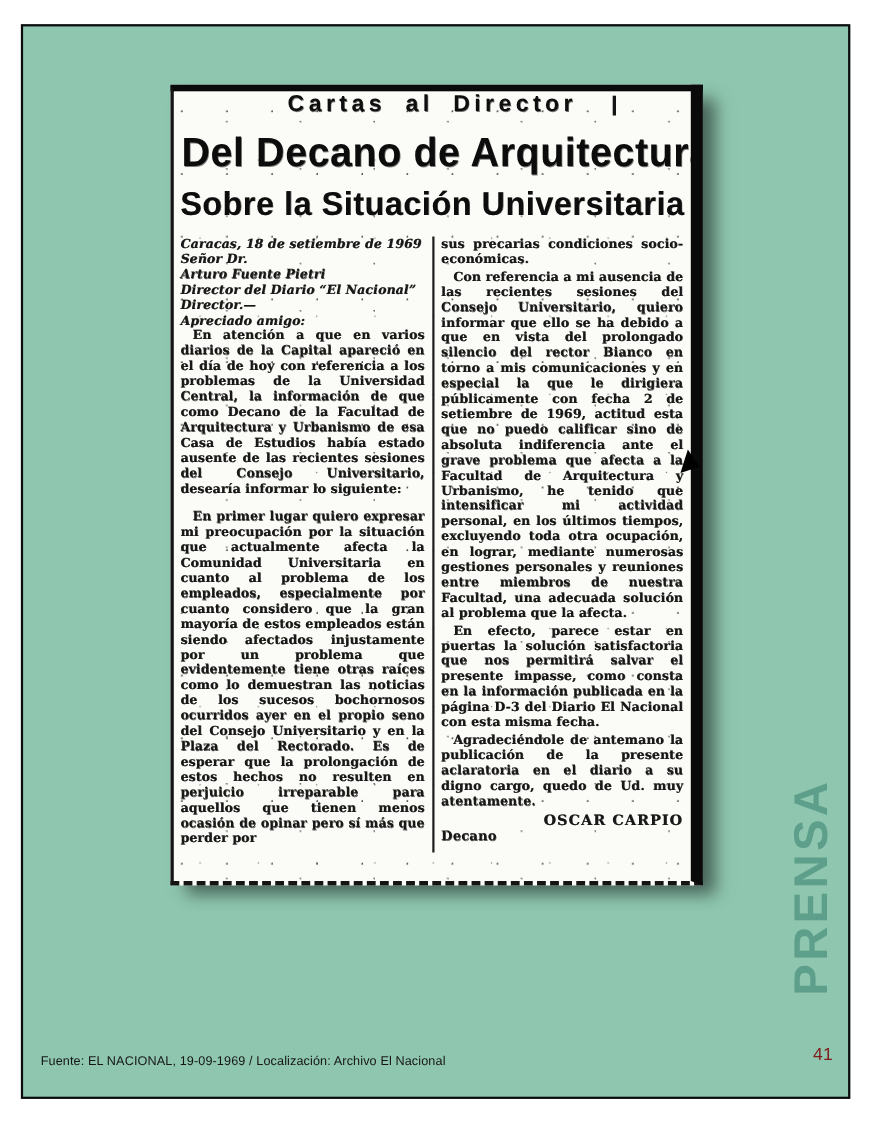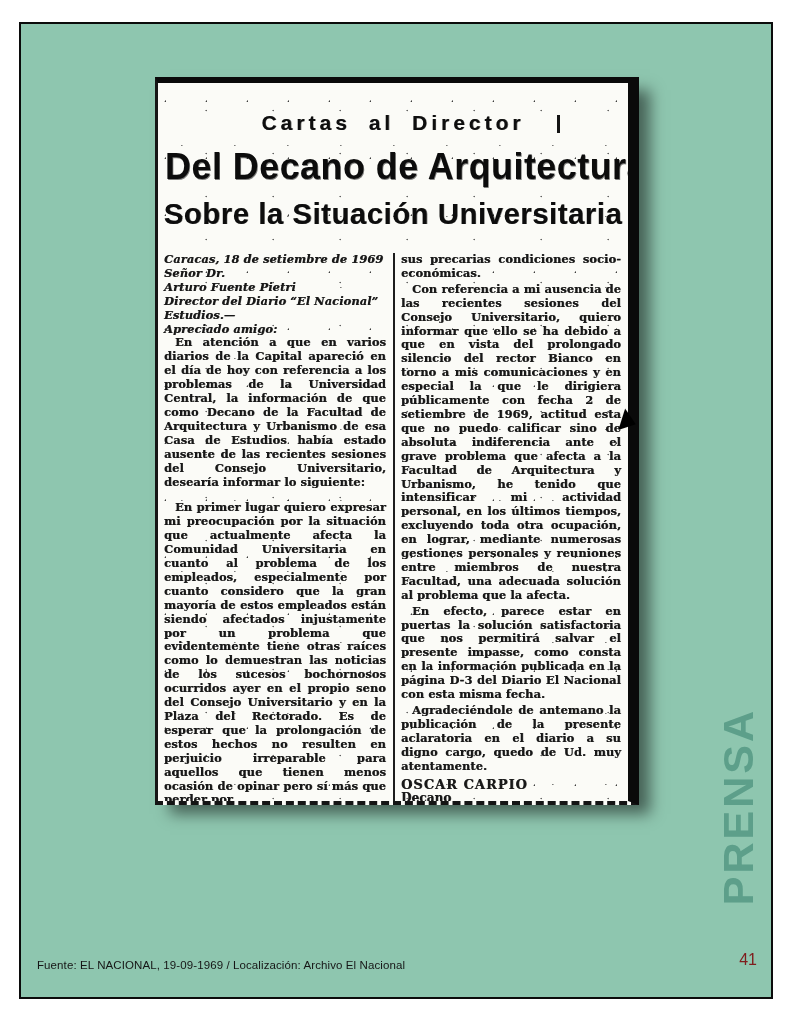--- a/index.html
+++ b/index.html
@@ -23,55 +23,55 @@
     background-size: 41px 57px, 67px 43px, 53px 71px;
     border-top:6px solid #0a0a0a;
     border-left:3px solid #161616;
     border-right:11px solid #0a0a0a;
     border-bottom:4px dashed #141414;
     box-shadow: 13px 11px 14px -2px rgba(0,0,0,0.5);
     overflow:hidden;
     color:#141414;
   }
 
-  .kicker-row { position:relative; margin-top:28px; text-align:center; }
+  .kicker-row { position:relative; margin-top:0; text-align:center; }
   .kicker {
     display:inline-block; font-size:21px; font-weight:700; letter-spacing:4px; word-spacing:8px;
     color:#0e0e0e; text-shadow:0.6px 0.4px 0 rgba(0,0,0,0.55);
   }
   .kicker-tick {
     position:absolute; right:68px; top:4px; width:3px; height:18px; background:#141414;
   }
 
   .headline-1 {
     margin-top:11px; text-align:center; font-size:37px; font-weight:700; letter-spacing:0.5px;
     color:#0c0c0c; transform:scaleX(0.97); text-shadow:0.7px 0.5px 0 rgba(0,0,0,0.5);
     white-space:nowrap;
   }
   .headline-2 {
     margin-top:9px; text-align:center; font-size:30px; font-weight:700; letter-spacing:0.5px;
     color:#0d0d0d; transform:scaleX(0.98); text-shadow:0.6px 0.4px 0 rgba(0,0,0,0.5);
     white-space:nowrap;
   }
 
-  .columns { display:flex; margin-top:22px; align-items:stretch; }
+  .columns { display:flex; margin-top:12px; align-items:stretch; }
   .col {
     width:50%; padding:0 7px 6px 6px;
     font-family:"DejaVu Serif", serif; font-weight:700;
     font-size:11.4px; line-height:13.9px; text-align:justify;
     color:#181818; text-shadow:0.45px 0.3px 0 rgba(0,0,0,0.65);
     letter-spacing:0.1px;
   }
   .col-right { border-left:2px solid #1c1c1c; }
   .addr { font-style:italic; }
   .para { text-indent:11px; margin-top:0; }
   .para + .para { margin-top:12px; }
   .col-right .para:first-child { text-indent:0; }
   .col-right .para + .para { margin-top:2px; }
-  .signature { margin-top:4px; text-align:left; font-size:13px; letter-spacing:1px; }
+  .signature { margin-top:4px; text-align:right; font-size:13px; letter-spacing:1px; }
   .signature-title { font-size:12px; margin-top:1px; }
 
   
   .margin-mark {
     position:absolute; left:592px; top:377px; width:26px; height:30px; color:#000;
     font-size:24px; font-weight:700; transform:rotate(-18deg) skewX(-12deg);
     font-family:"DejaVu Sans", sans-serif; line-height:30px; text-align:center;
   }
 
   
@@ -105,21 +105,21 @@
       <div class="headline-1">Del Decano de Arquitectura</div>
       <div class="headline-2">Sobre la Situación Universitaria</div>
 
       <div class="columns">
         <div class="col col-left">
           <div>
               <p class="addr">Caracas, 18 de setiembre de 1969</p>
               <p class="addr">Señor Dr.</p>
               <p class="addr">Arturo Fuente Pietri</p>
               <p class="addr">Director del Diario “El Nacional”</p>
-              <p class="addr">Estudios.—</p>
+              <p class="addr">Director.—</p>
               <p class="addr">Apreciado amigo:</p>
             </div>
           <div>
               <p class="para">En atención a que en varios diarios de la Capital apareció en el día de hoy con referencia a los problemas de la Universidad Central, la información de que como Decano de la Facultad de Arquitectura y Urbanismo de esa Casa de Estudios había estado ausente de las recientes sesiones del Consejo Universitario, desearía informar lo siguiente:</p>
               <p class="para">En primer lugar quiero expresar mi preocupación por la situación que actualmente afecta la Comunidad Universitaria en cuanto al problema de los empleados, especialmente por cuanto considero que la gran mayoría de estos empleados están siendo afectados injustamente por un problema que evidentemente tiene otras raíces como lo demuestran las noticias de los sucesos bochornosos ocurridos ayer en el propio seno del Consejo Universitario y en la Plaza del Rectorado. Es de esperar que la prolongación de estos hechos no resulten en perjuicio irreparable para aquellos que tienen menos ocasión de opinar pero sí más que perder por</p>
             </div>
         </div>
         <div class="col col-right">
           <div>
               <p class="para">sus precarias condiciones socio-económicas.</p>

